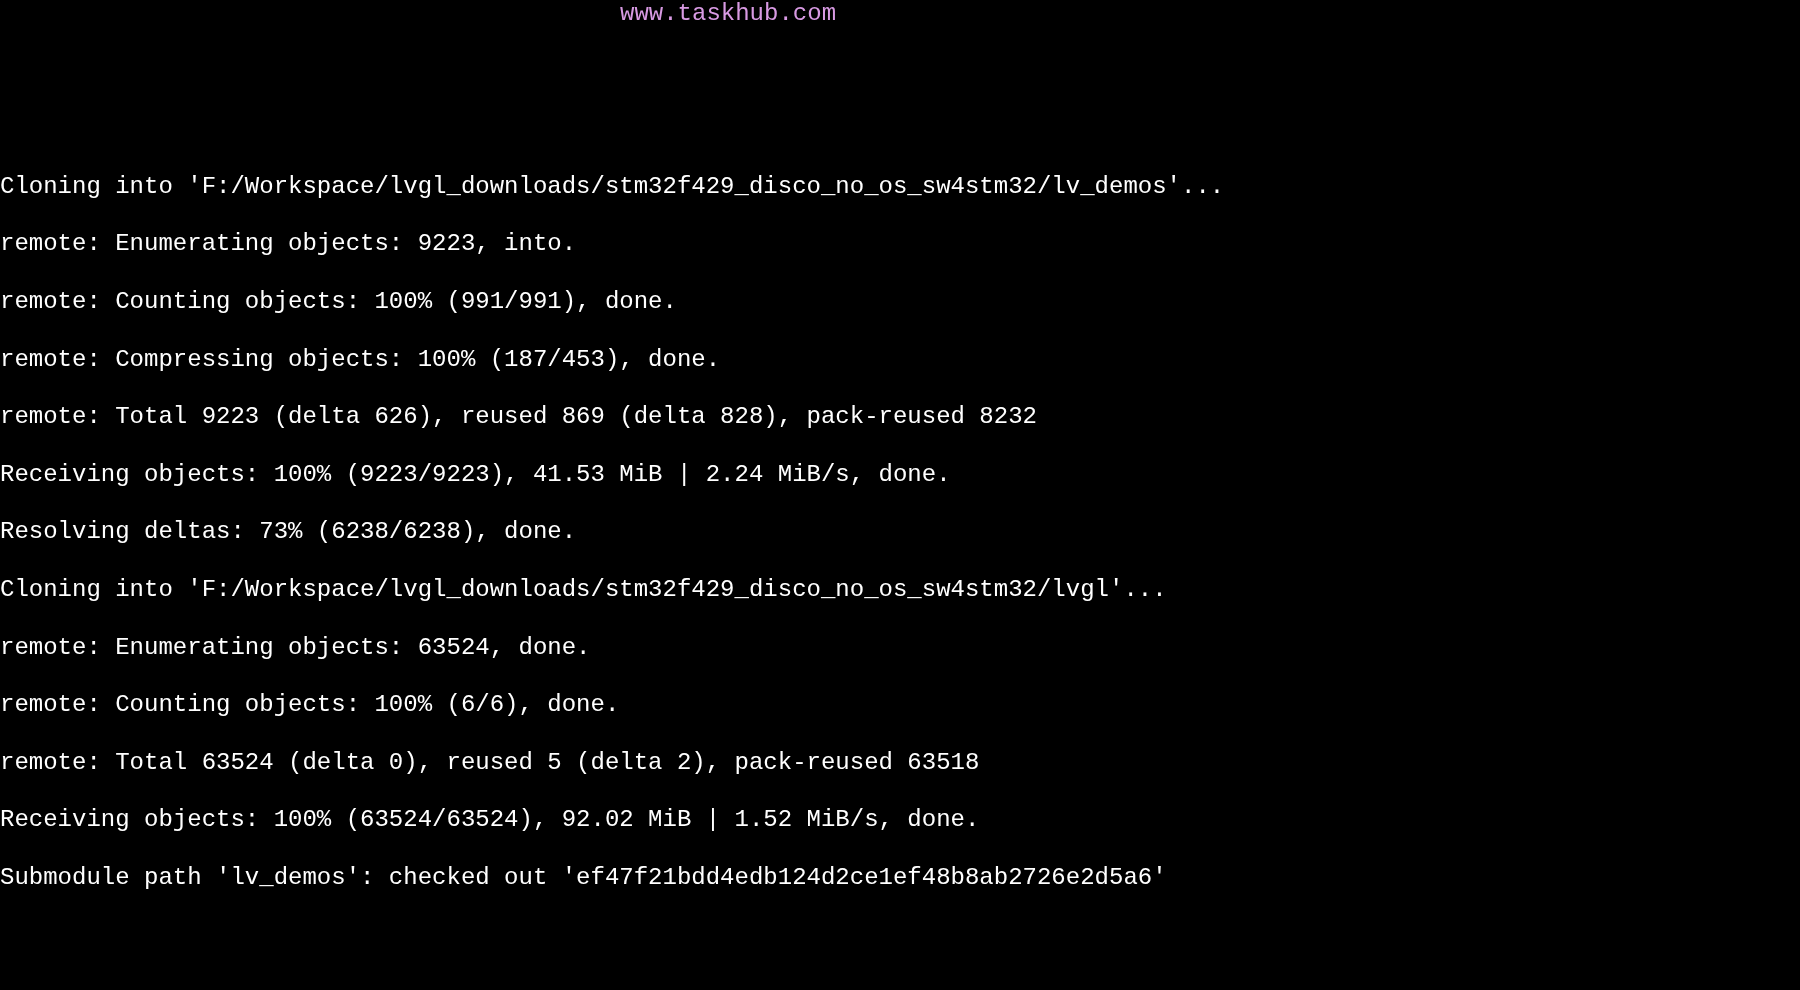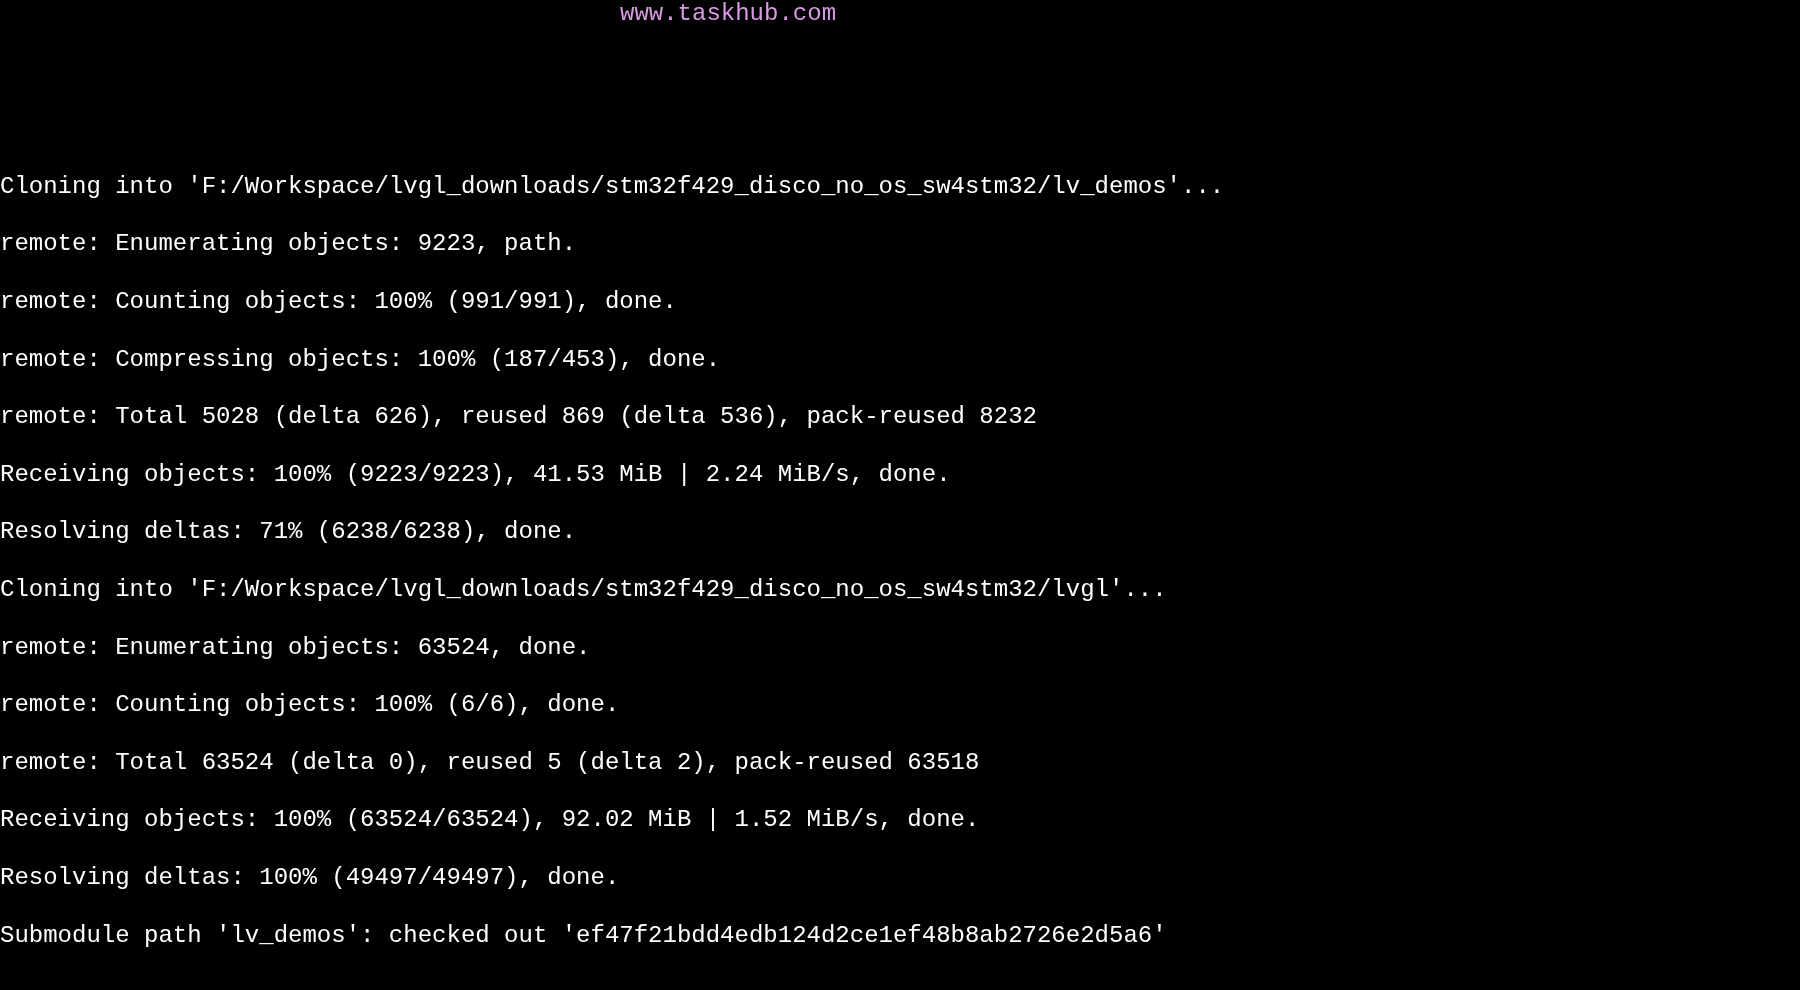--- a/index.html
+++ b/index.html
@@ -36,32 +36,31 @@
     }
   </style>
 </head>
 <body>
 
 
 
 <div class="terminal">
 <span class="watermark">www.taskhub.com</span>
 <div class="line white">Cloning into 'F:/Workspace/lvgl_downloads/stm32f429_disco_no_os_sw4stm32/lv_demos'...</div>
-<div class="line white">remote: Enumerating objects: 9223, path.</div>
+<div class="line white">remote: Enumerating objects: 9223, into.</div>
 <div class="line white">remote: Counting objects: 100% (991/991), done.</div>
 <div class="line white">remote: Compressing objects: 100% (187/453), done.</div>
-<div class="line white">remote: Total 5028 (delta 626), reused 869 (delta 536), pack-reused 8232</div>
+<div class="line white">remote: Total 9223 (delta 626), reused 869 (delta 828), pack-reused 8232</div>
 <div class="line white">Receiving objects: 100% (9223/9223), 41.53 MiB | 2.24 MiB/s, done.</div>
-<div class="line white">Resolving deltas: 71% (6238/6238), done.</div>
+<div class="line white">Resolving deltas: 73% (6238/6238), done.</div>
 <div class="line white">Cloning into 'F:/Workspace/lvgl_downloads/stm32f429_disco_no_os_sw4stm32/lvgl'...</div>
 <div class="line white">remote: Enumerating objects: 63524, done.</div>
 <div class="line white">remote: Counting objects: 100% (6/6), done.</div>
 <div class="line white">remote: Total 63524 (delta 0), reused 5 (delta 2), pack-reused 63518</div>
 <div class="line white">Receiving objects: 100% (63524/63524), 92.02 MiB | 1.52 MiB/s, done.</div>
-<div class="line white">Resolving deltas: 100% (49497/49497), done.</div>
 <div class="line white">Submodule path 'lv_demos': checked out 'ef47f21bdd4edb124d2ce1ef48b8ab2726e2d5a6'</div>
 
 <div class="line"></div>
 
 
 
 <div class="line"></div>
 
 
 

